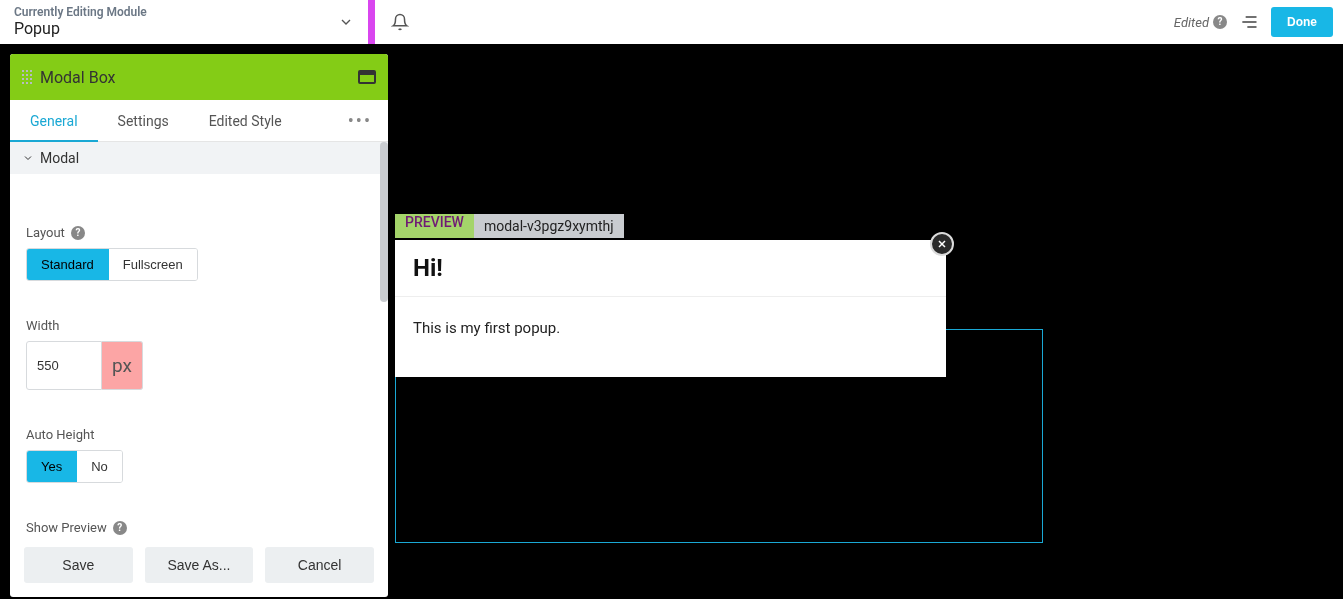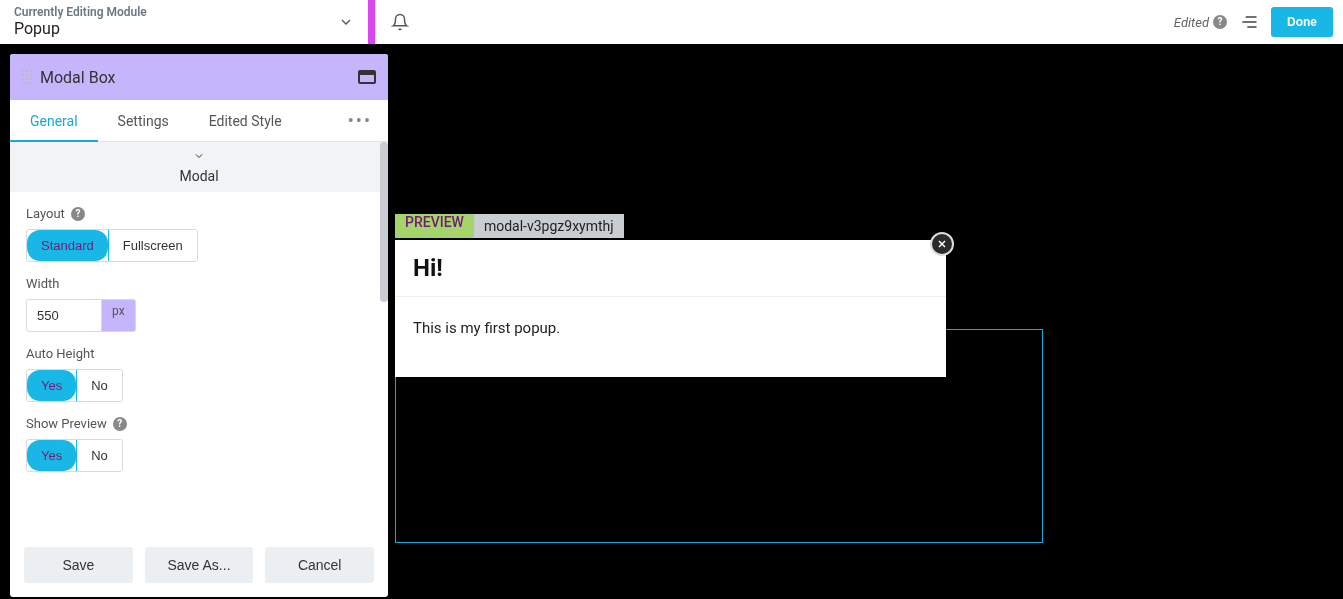--- a/index.html
+++ b/index.html
@@ -112,21 +112,21 @@
     width: 378px;
     height: 543px;
     background: #fff;
     border-radius: 3px;
     box-shadow: 0 4px 20px rgba(0,0,0,.5);
     display: flex;
     flex-direction: column;
   }
   .insp-header {
     height: 46px;
-    background: #c4b5fd;
+    background: #84cc16;
     display: flex;
     align-items: center;
     padding: 0 12px;
     border-top-left-radius: 3px;
     border-top-right-radius: 3px;
   }
   .drag-dots {
     width: 10px;
     margin-right: 8px;
     display: flex;
@@ -197,87 +197,87 @@
     border-radius: 4px;
   }
   .section-header {
     background: #f1f3f5;
     padding: 8px 12px;
     font-size: 14px;
     color: #333;
     display: flex;
     align-items: center;
     gap: 6px;
-    flex-direction: column;
   }
   .chev-small {
     width: 12px; height: 12px;
   }
   .form-body {
     padding: 14px 16px 8px 16px;
     flex: 1;
     overflow: auto;
   }
   .form-row { margin-bottom: 14px; }
   .form-label {
     font-size: 13px;
     color: #555;
     margin-bottom: 8px;
     display: flex;
     align-items: center;
     gap: 6px;
+    margin-top: 37px;
   }
   .btn-group {
     display: inline-flex;
     border: 1px solid #d7dadd;
     border-radius: 3px;
     overflow: hidden;
   }
   .bg-btn {
     padding: 8px 14px;
     font-size: 13px;
     background: #fff;
     color: #333;
     border: none;
     cursor: pointer;
   }
   .bg-btn.active {
     background: #18b7e6;
-    color: #701a75;
-    border-radius: 13px;
+    color: #000000;
   }
   .bg-btn + .bg-btn {
     border-left: 1px solid #d7dadd;
   }
   .bg-btn.active + .bg-btn { border-left-color: #18b7e6; }
   .input-row {
     display: inline-flex;
     align-items: stretch;
   }
   .text-input {
     width: 76px;
     padding: 8px 10px;
     border: 1px solid #d7dadd;
     border-radius: 3px 0 0 3px;
     font-size: 13px;
     color: #333;
   }
   .unit-box {
-    padding: 4px 10px;
-    background: #c4b5fd;
+    padding: 12px 10px;
+    background: #fca5a5;
     border: 1px solid #d7dadd;
     border-left: none;
     border-radius: 0 3px 3px 0;
-    font-size: 12px;
+    font-size: 19px;
     color: #555;
   }
   .insp-footer {
     padding: 10px 14px 14px;
     display: flex;
     gap: 12px;
+    justify-content: flex-end;
   }
   .footer-btn {
     flex: 1;
     padding: 10px 0;
     background: #eceff1;
     border: none;
     border-radius: 3px;
     font-size: 14px;
     color: #333;
     cursor: pointer;

